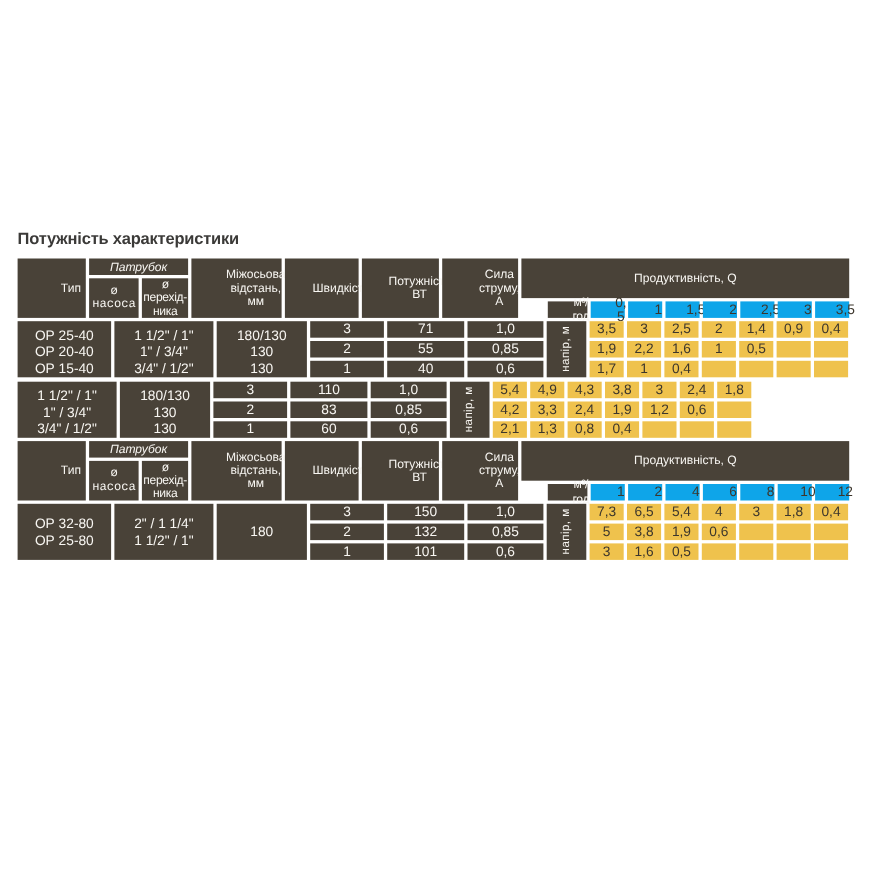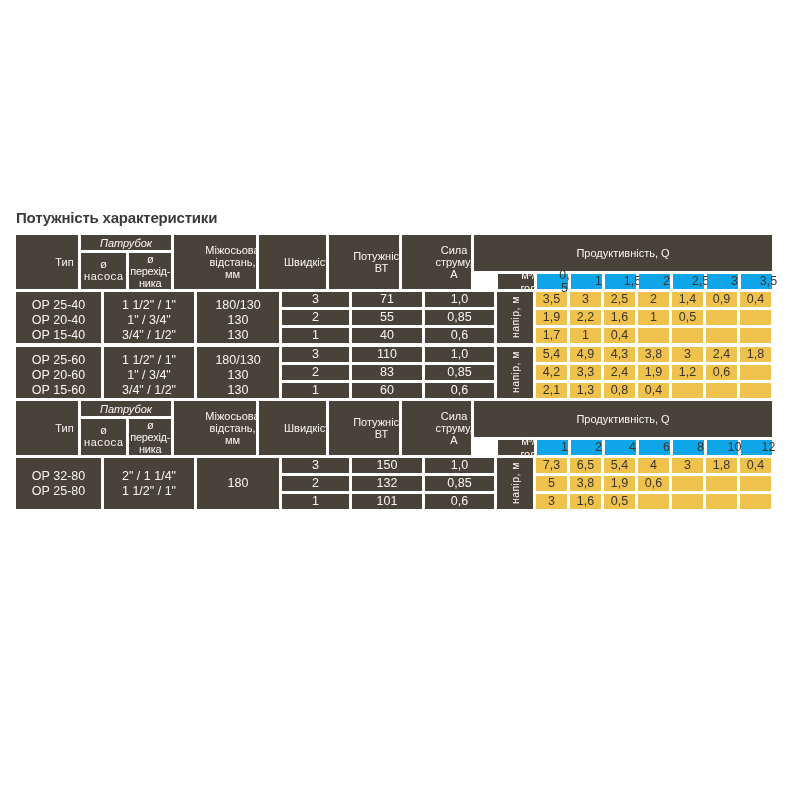--- a/index.html
+++ b/index.html
@@ -146,25 +146,20 @@
             <div class="cell yl c-q rcell">0,4</div>
             <div class="cell yl c-q rcell"></div>
             <div class="cell yl c-q rcell"></div>
             <div class="cell yl c-q rcell"></div>
             <div class="cell yl c-q rcell"></div>
           </div>
         </div>
       </div>
 
       <div class="grp second">
-        <div class="cell dk c-type mcell">
-          <div class="line">ОР 25-60</div>
-          <div class="line">ОР 20-60</div>
-          <div class="line">ОР 15-60</div>
-        </div>
         <div class="cell dk w-pipe mcell">
           <div class="line">1 1/2" / 1"</div>
           <div class="line">1" / 3/4"</div>
           <div class="line">3/4" / 1/2"</div>
         </div>
         <div class="cell dk c-axis mcell">
           <div class="line">180/130</div>
           <div class="line">130</div>
           <div class="line">130</div>
         </div>

